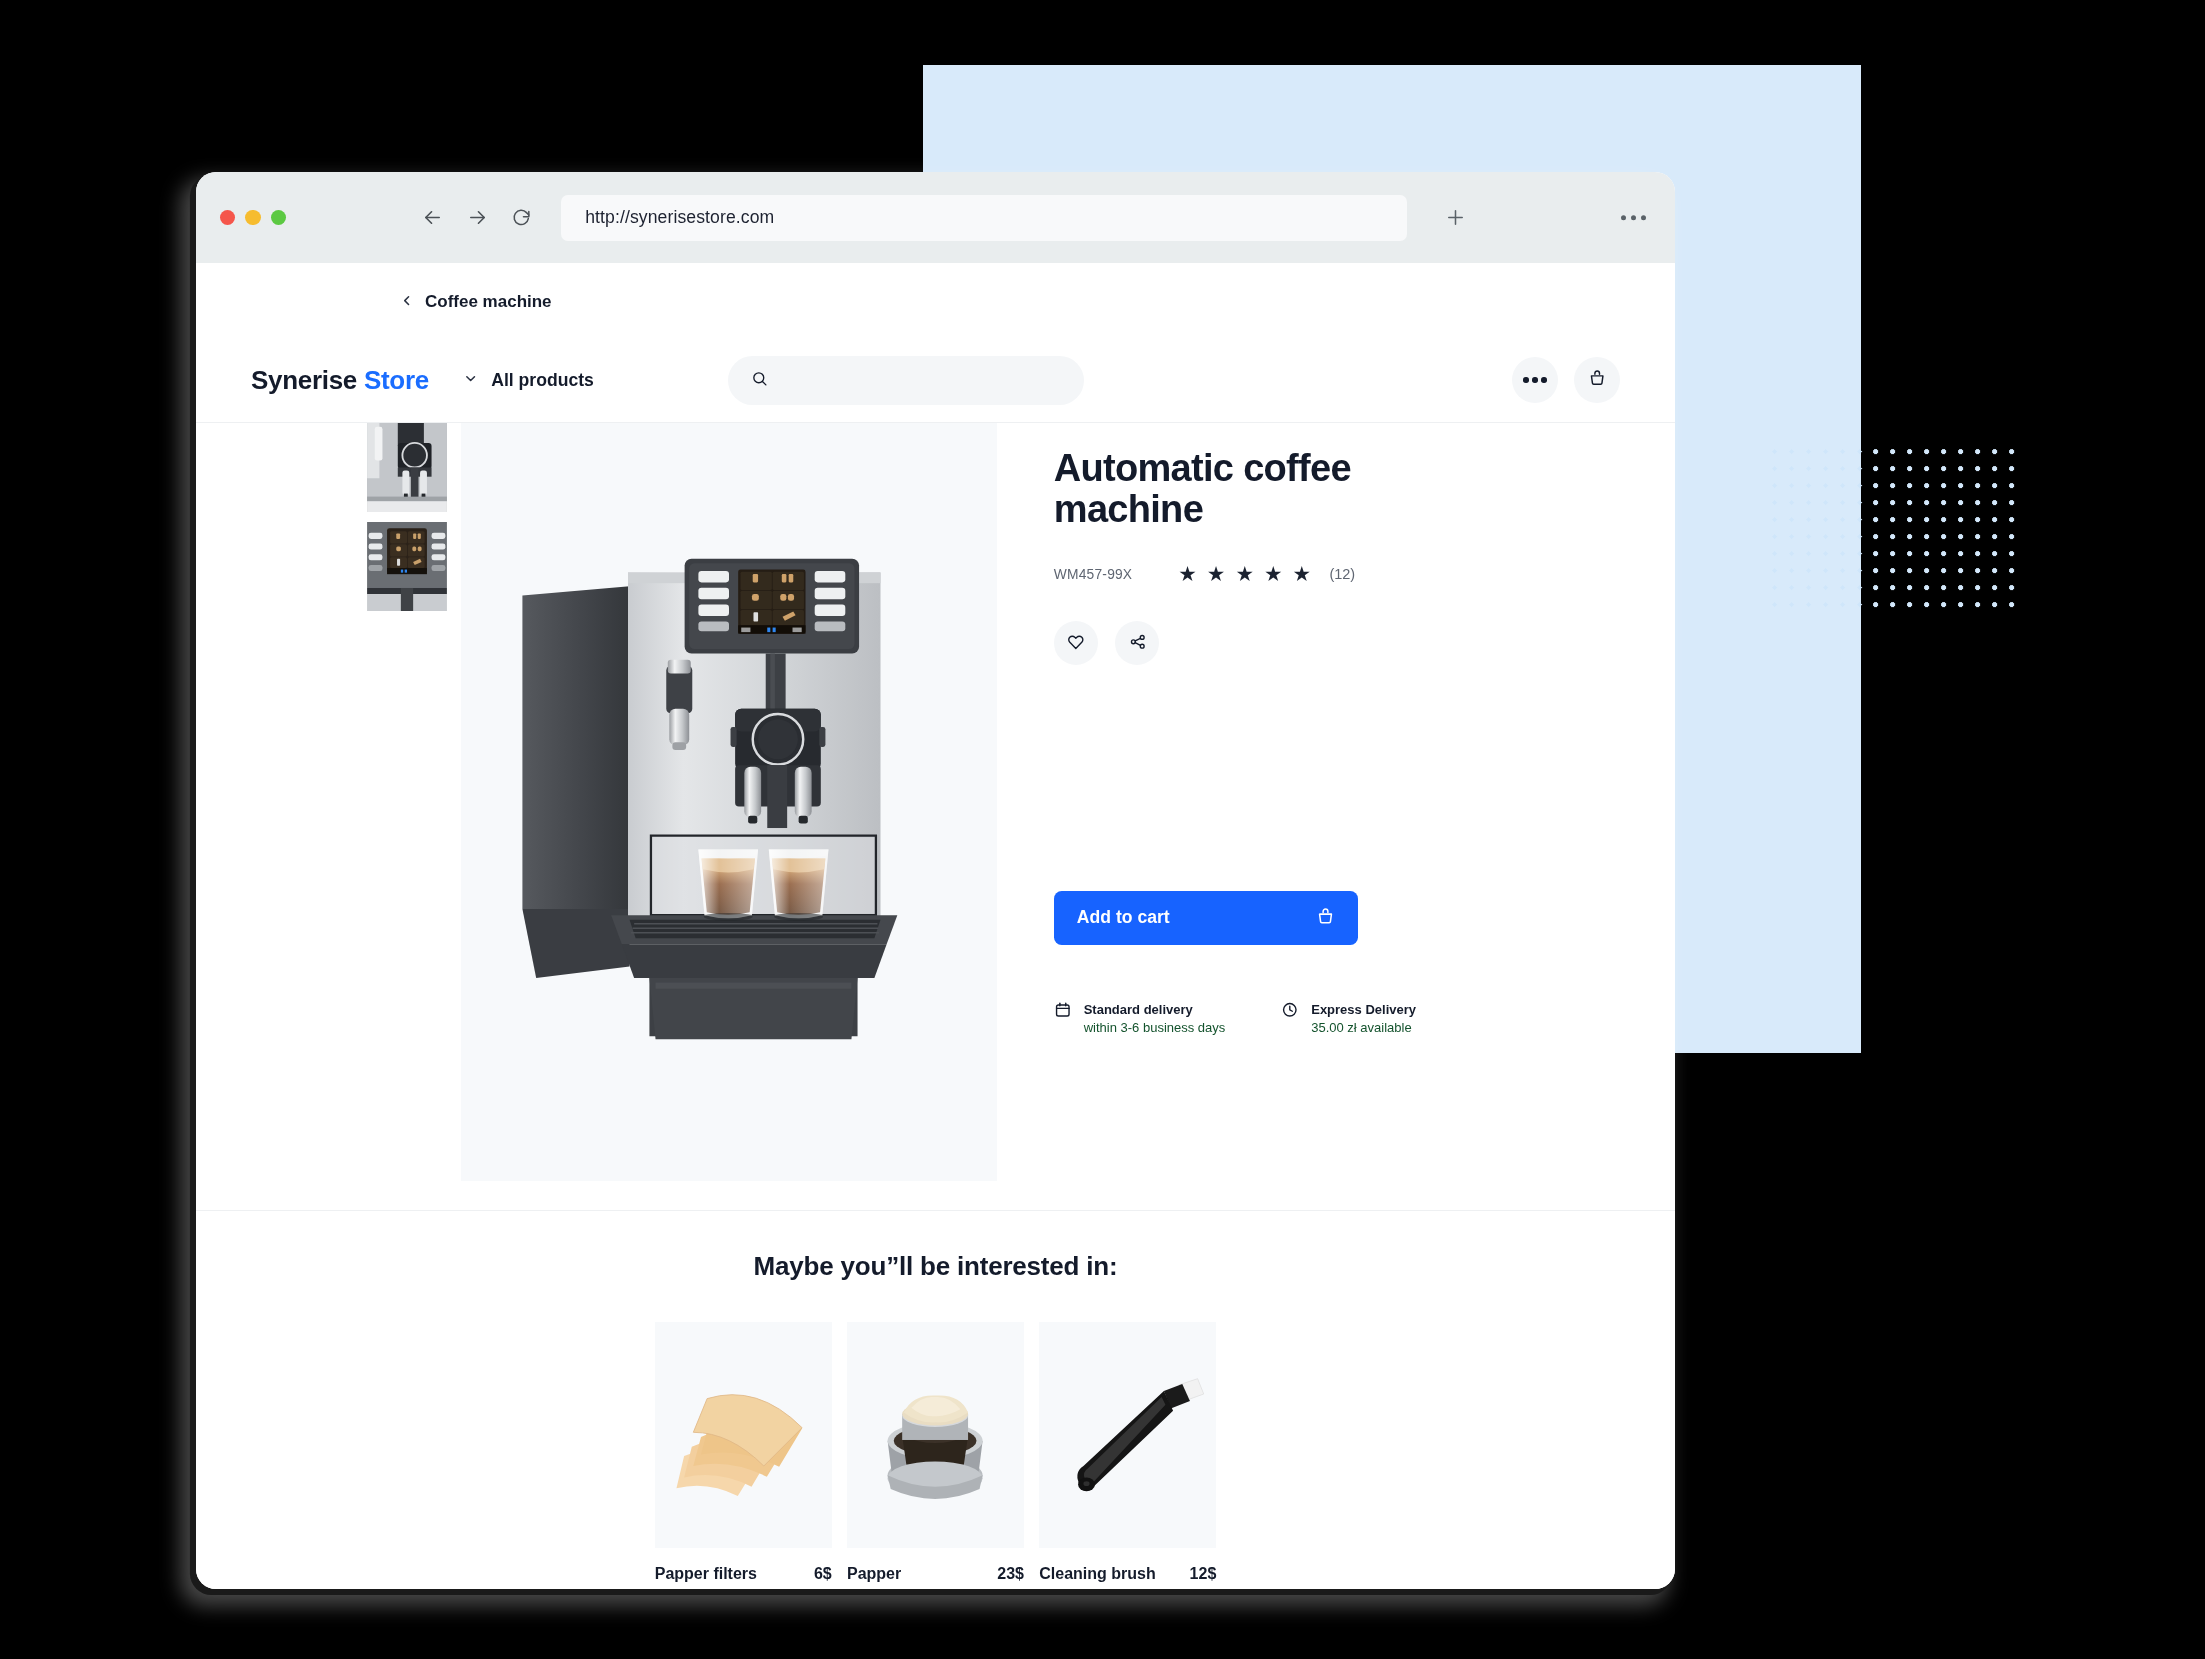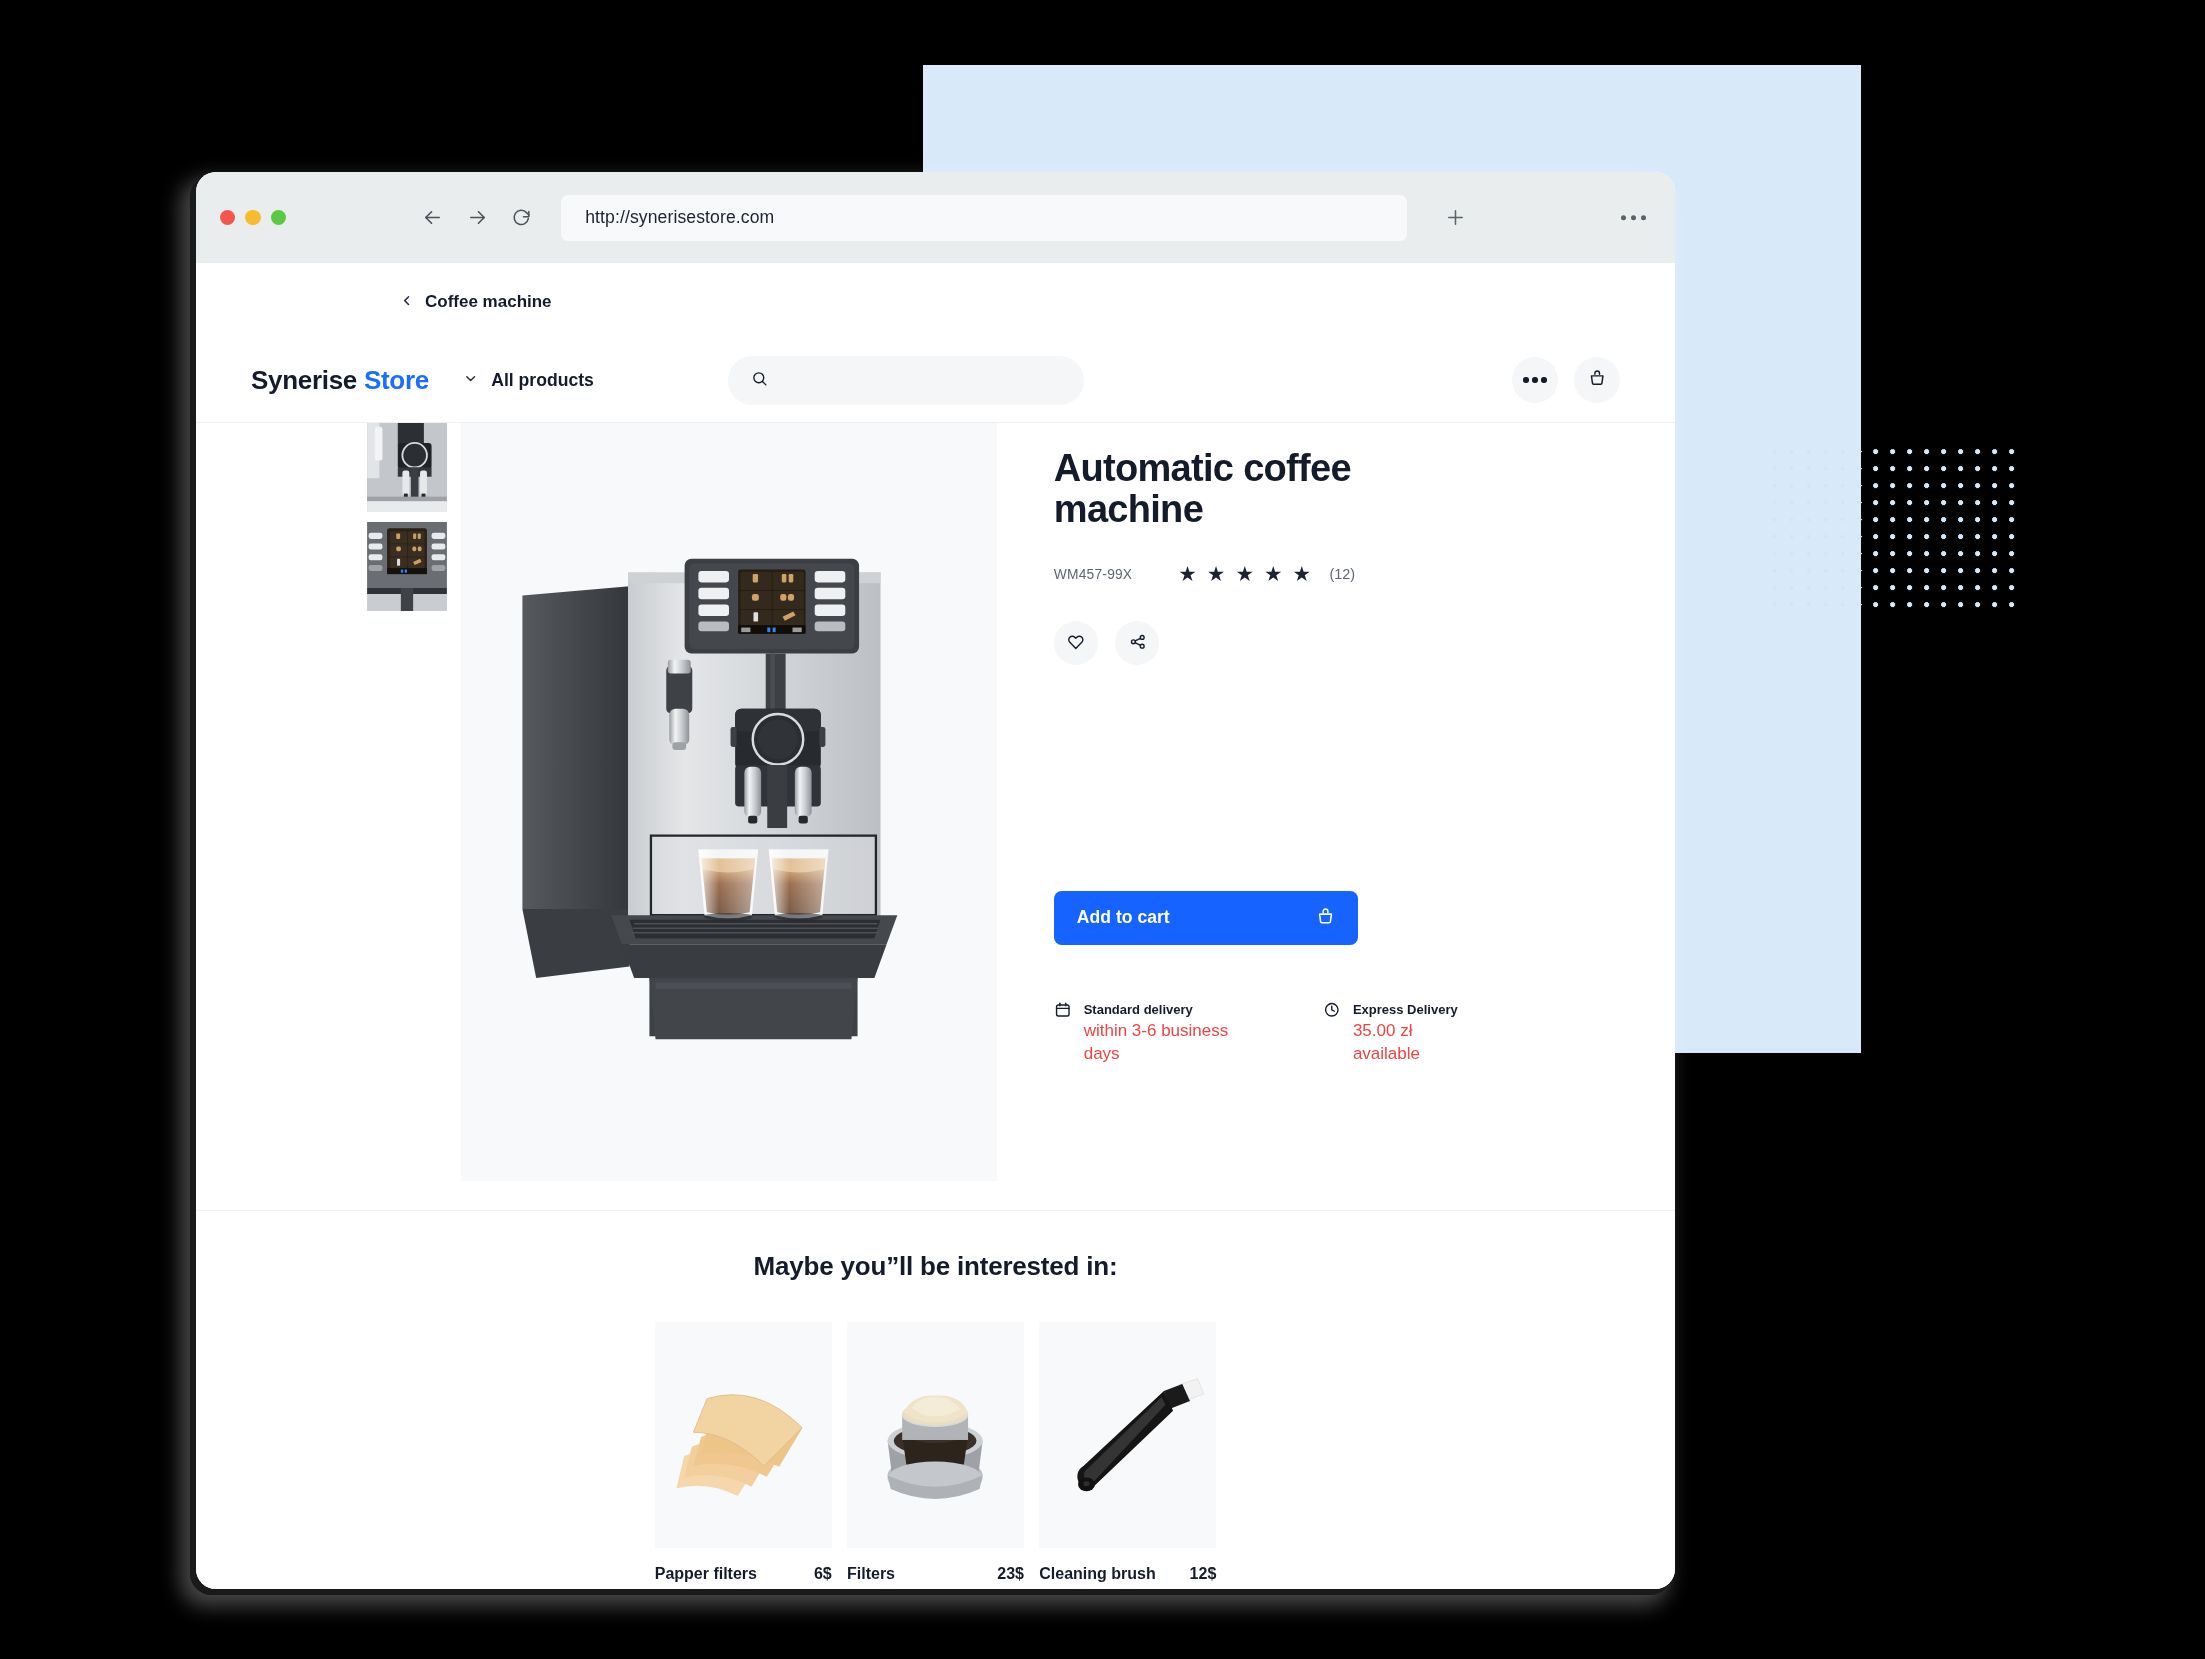--- a/index.html
+++ b/index.html
@@ -202,21 +202,21 @@
     display: flex; align-items: center; justify-content: space-between;
     padding: 0 23px 0 23px;
     cursor: pointer;
     text-align: right;
   }
   #add-to-cart-label { color: #fff; font-size: 17.6px; font-weight: 700; }
   #delivery-row { display: flex; gap: 56px; margin-top: 56px; }
   .delivery-item { display: flex; gap: 12.3px; align-items: flex-start; }
   .delivery-text { line-height: 1.38; }
   .delivery-title { font-size: 13px; font-weight: 700; color: #141b2b; display: block; }
-  .delivery-sub { font-size: 17px; color: #ef4444; display: block; }
+  .delivery-sub { font-size: 13px; color: #14532d; display: block; }
 
   
   #recommendations {
     border-top: 0.8px solid #eef0f2;
     margin-top: 29px;
     padding-top: 40px;
     position: relative;
   }
   #reco-title {
     text-align: center;
@@ -665,21 +665,21 @@
               <rect x="72" y="120" width="86" height="34" fill="#b0b4b8"></rect>
               <ellipse cx="115" cy="122" rx="43" ry="15" fill="#d6d9dc"></ellipse>
               <ellipse cx="115" cy="120" rx="43" ry="15" fill="#e9ddc3"></ellipse>
               <path d="M74 118 q12 -24 42 -22 q32 -2 42 22 q-20 14 -42 13 q-24 1 -42 -13 z" fill="#efe4ca"></path>
               <path d="M84 112 q14 -16 30 -14 q20 -2 34 16 q-18 10 -34 9 q-16 1 -30 -11 z" fill="#f5ecd8"></path>
               <ellipse cx="115" cy="204" rx="62" ry="22" fill="#c4c8cc"></ellipse>
               <path d="M53 200 q62 30 124 0 l-4 18 q-58 26 -116 0 z" fill="#aeb2b6"></path>
             </svg>
           </div>
           <div class="reco-info">
-            <span class="reco-name">Filters</span>
+            <span class="reco-name">Papper</span>
             <span class="reco-price">23$</span>
           </div>
 
         </div>
 
         <div class="reco-card">
           <div class="reco-thumb">
             <svg width="177" height="226" viewBox="0 0 231 295">
               <rect width="231" height="295" fill="#f7f9fb"></rect>
               <path d="M183 82 l24 -8 l8 20 l-25 9 z" fill="#f2f2f2"></path>

